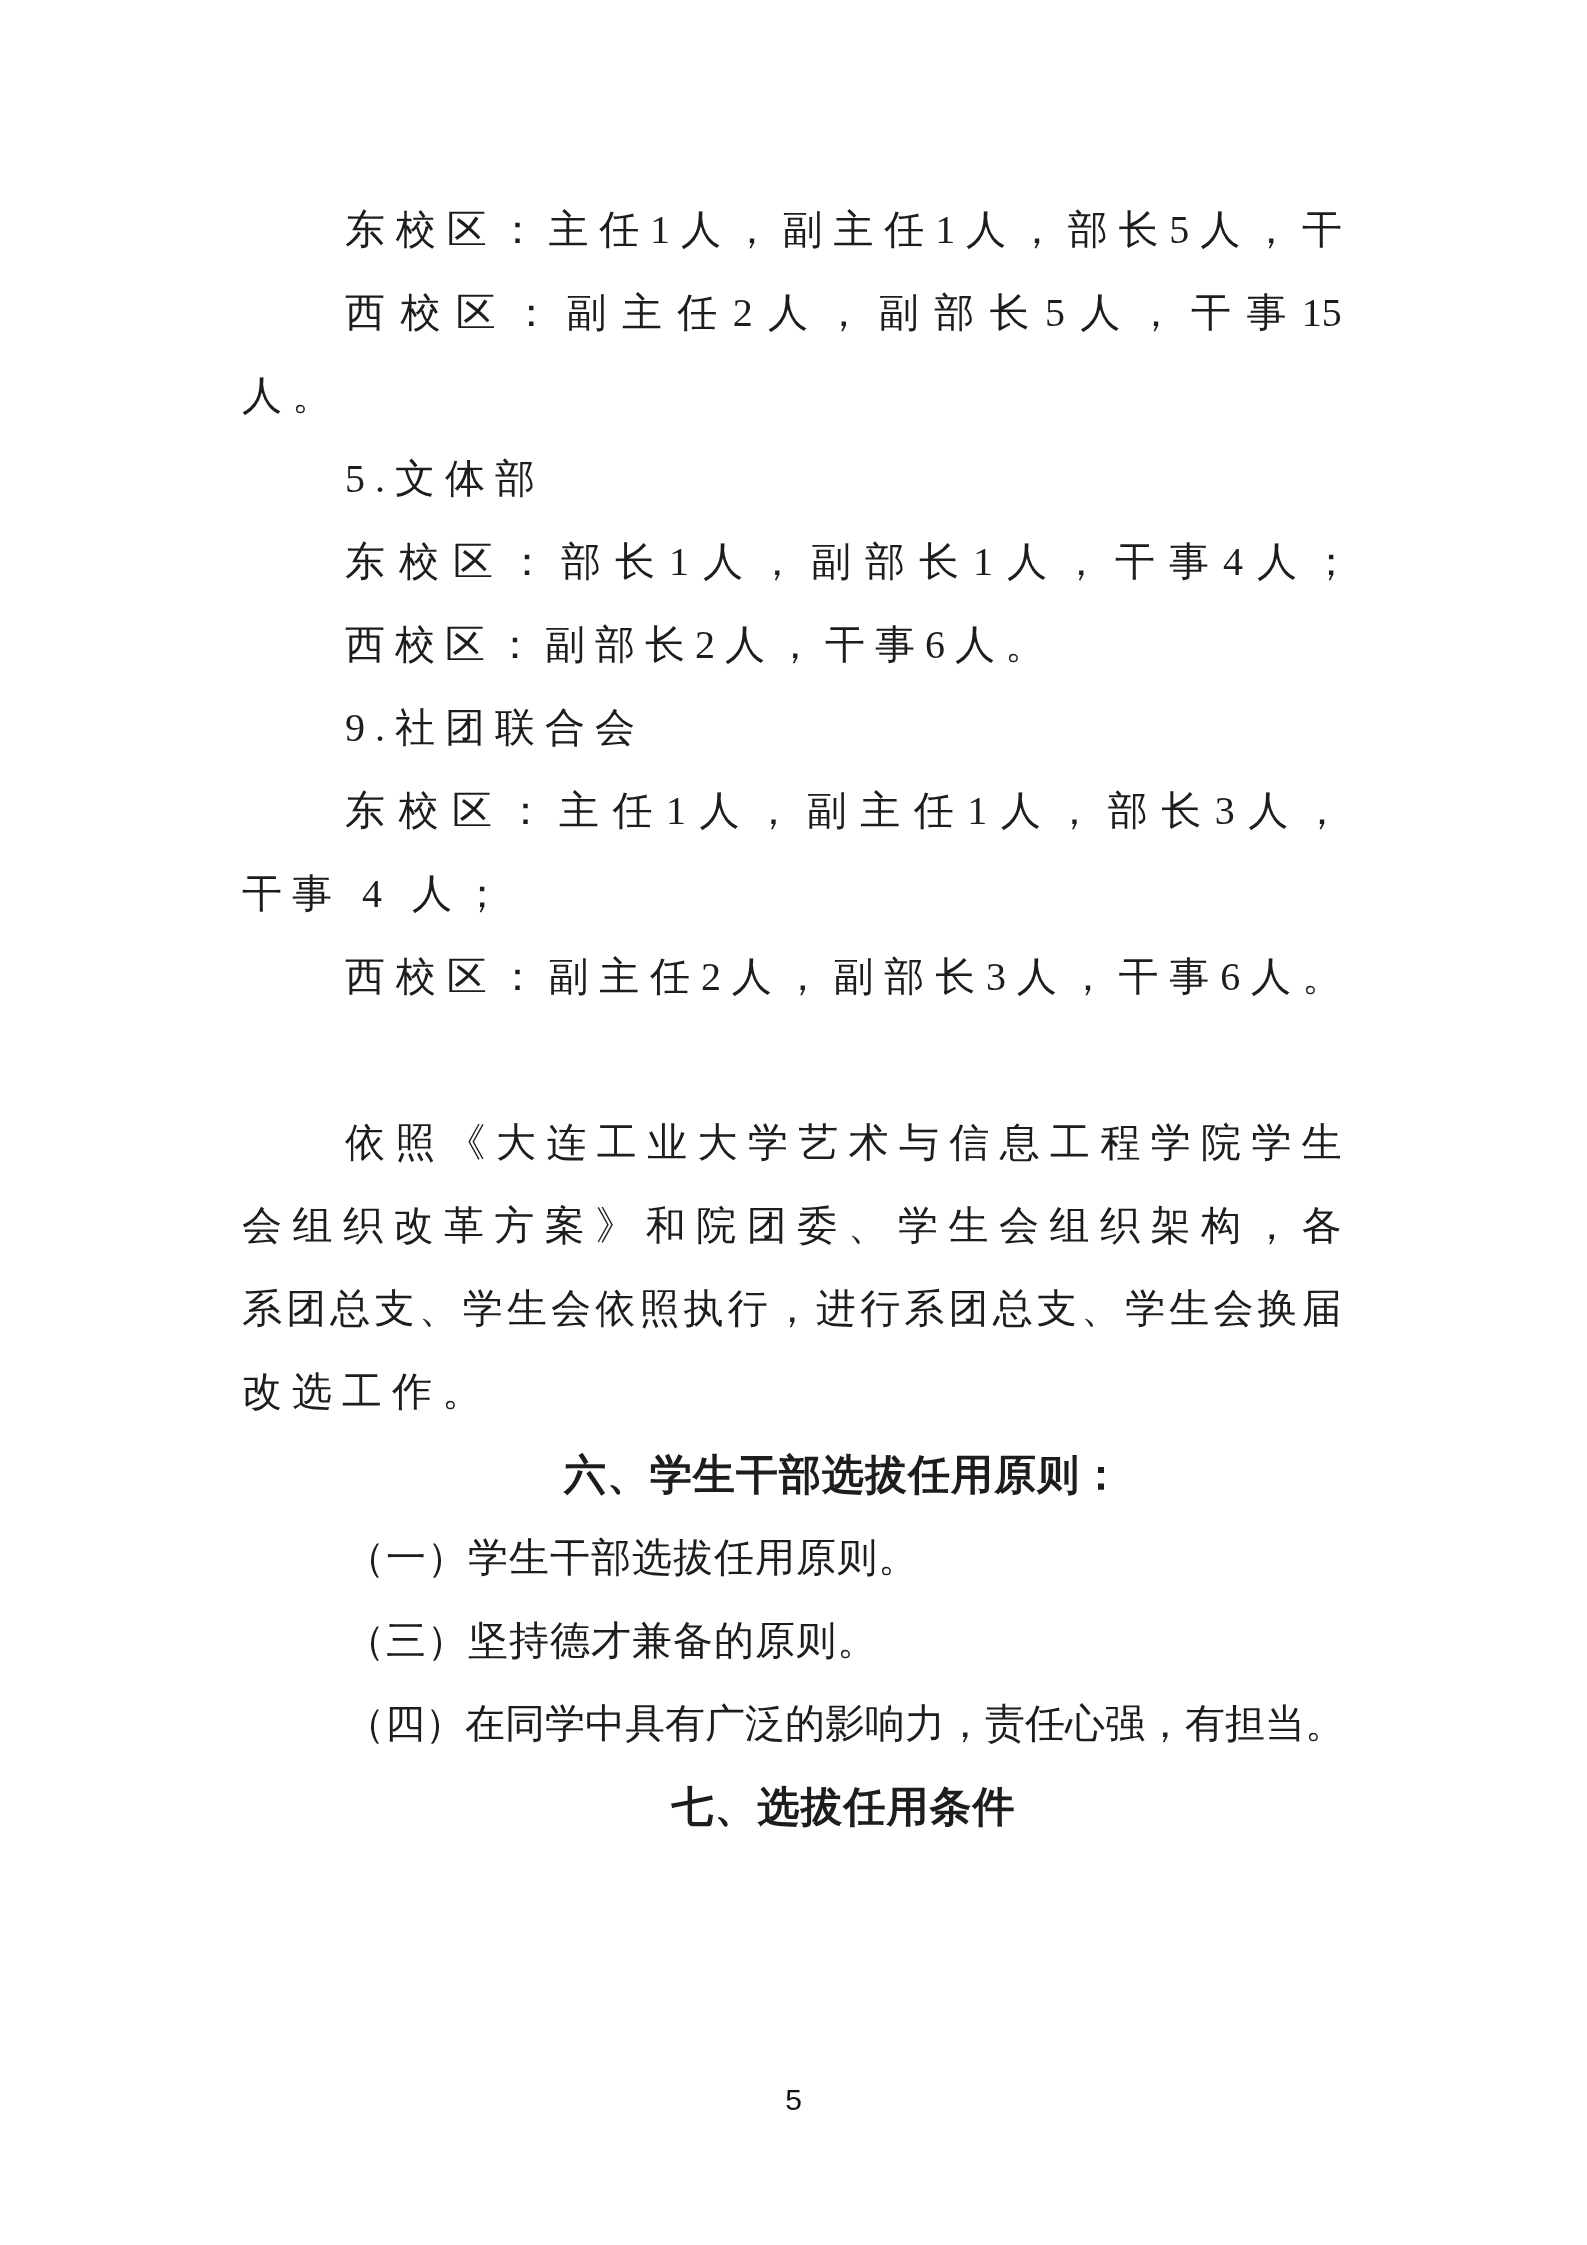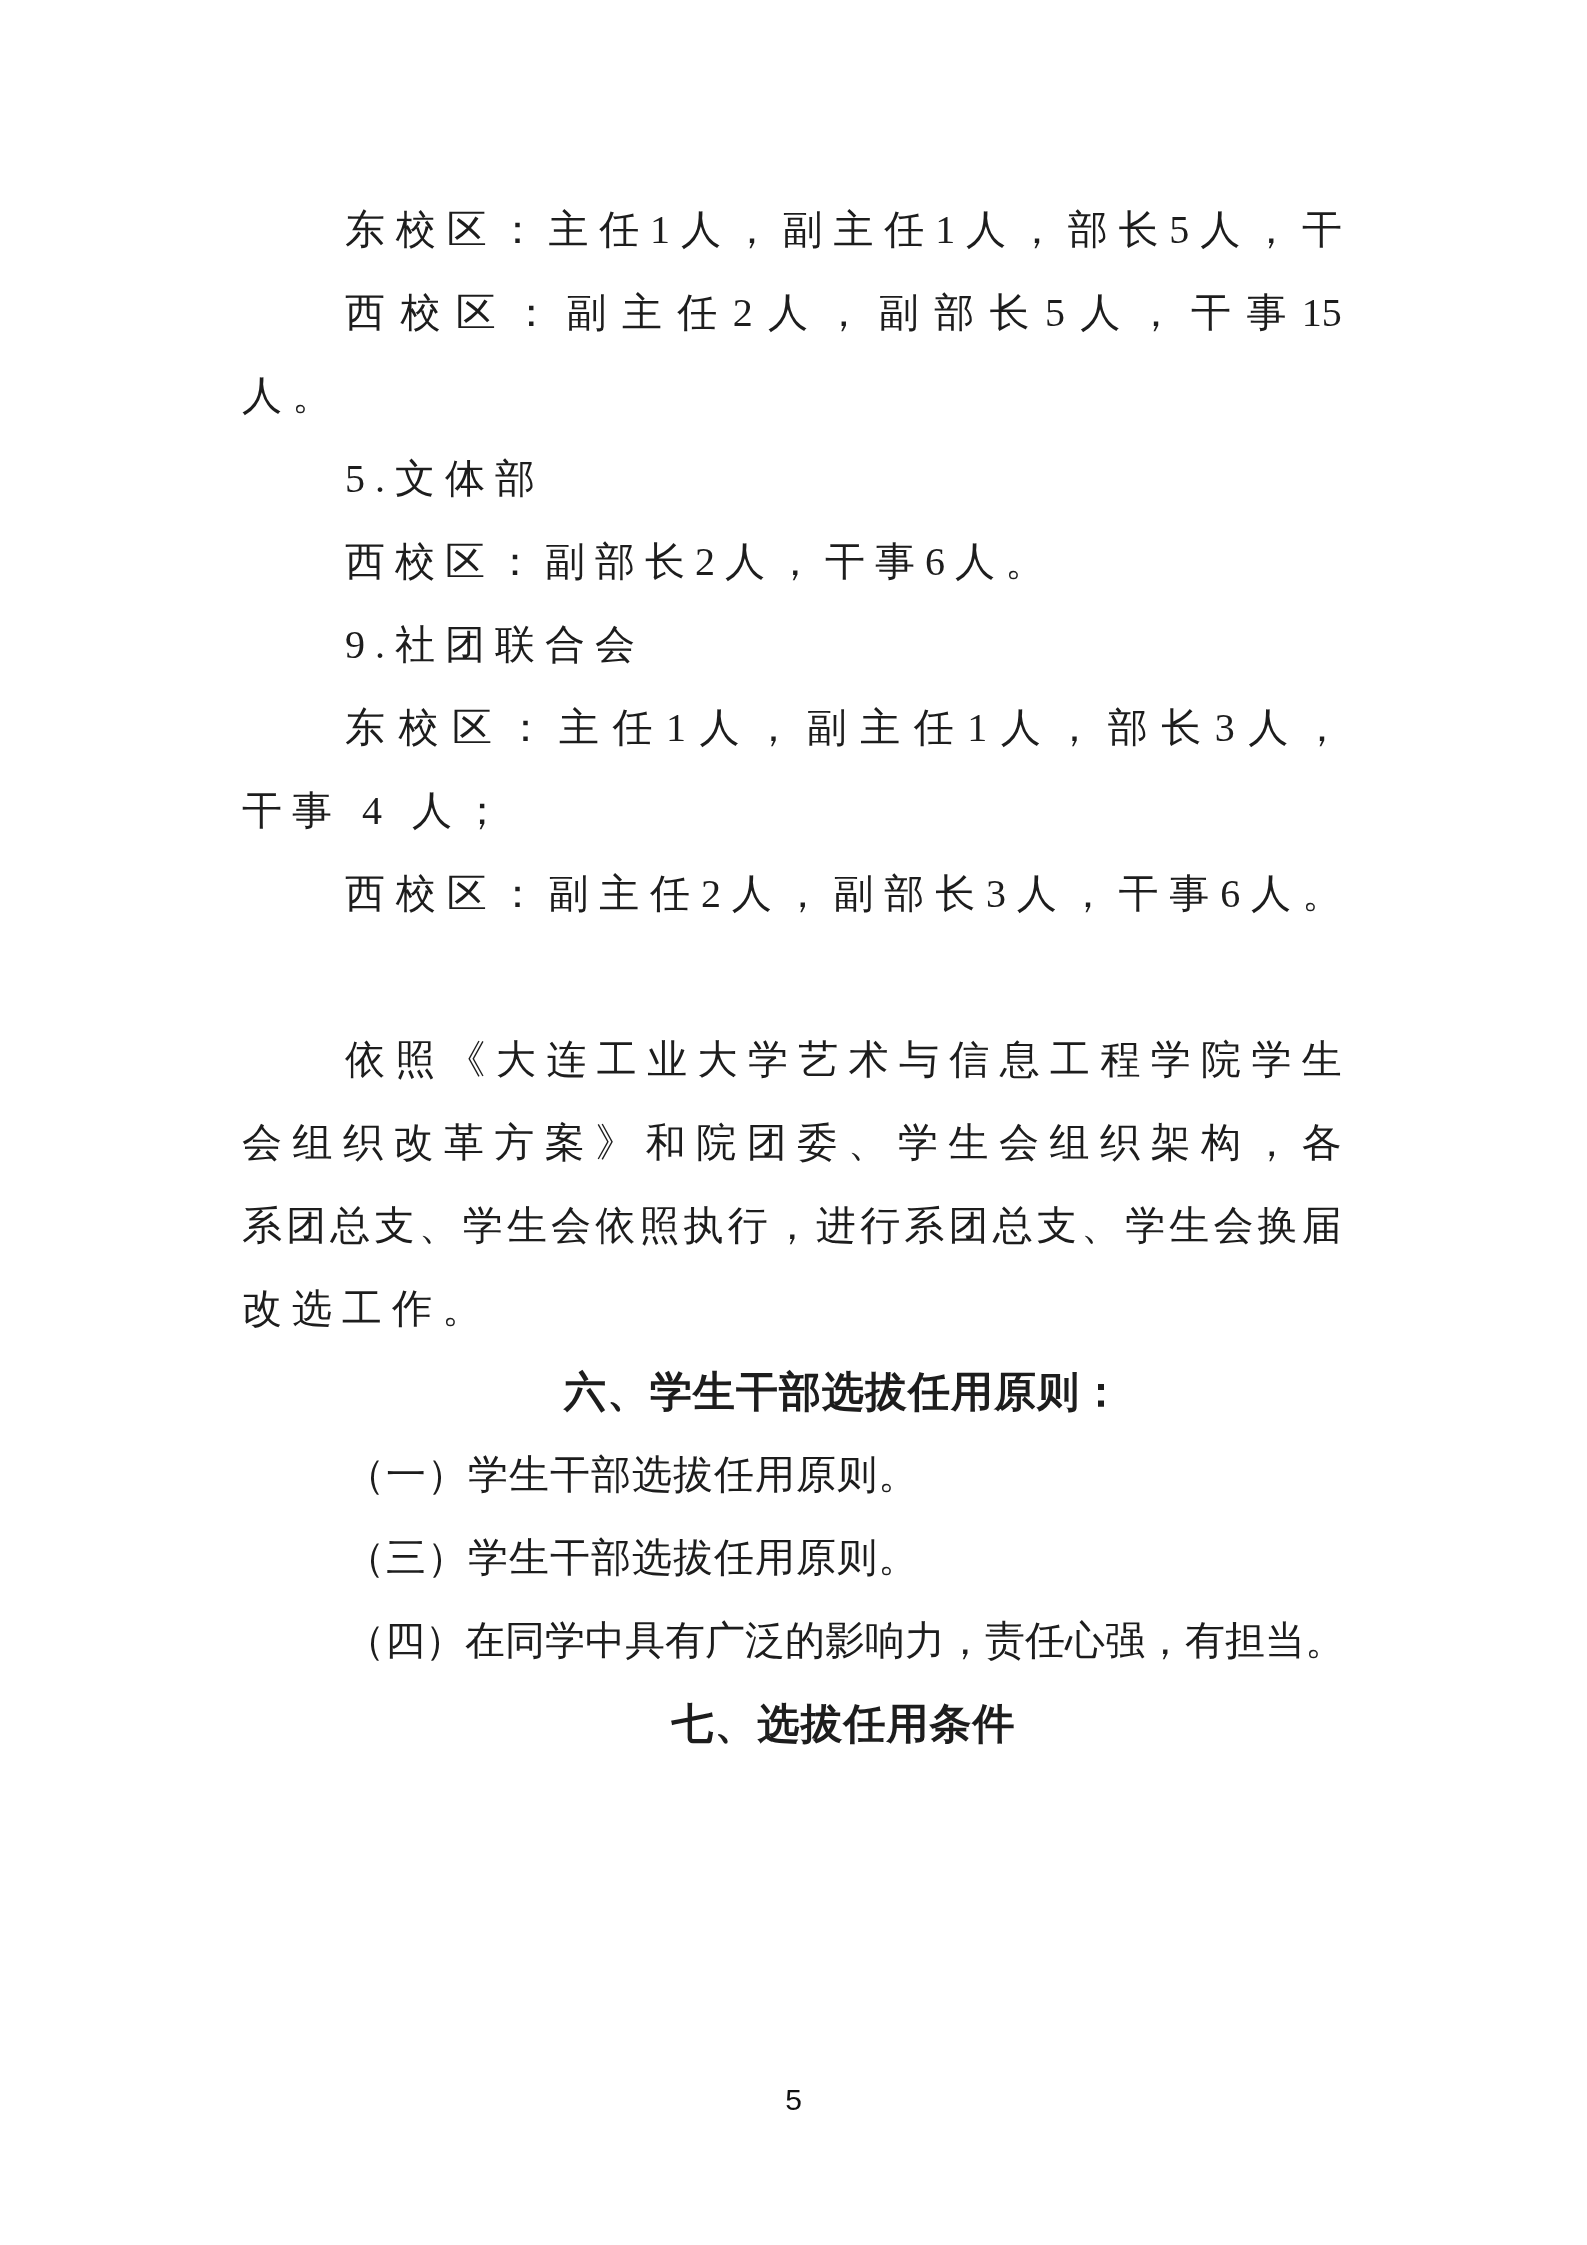--- a/index.html
+++ b/index.html
@@ -96,20 +96,21 @@
         <span>长</span>
         <span>5</span>
         <span>人</span>
         <span>，</span>
         <span>干</span>
         <span>事</span>
         <span>15</span>
       </div>
     <div class="line">人。</div>
     <div class="line indent">5.文体部</div>
+    <div class="line indent wide">东校区：部长1人，副部长1人，干事4人；</div>
     <div class="line indent">西校区：副部长2人，干事6人。</div>
     <div class="line indent">9.社团联合会</div>
     <div class="line indent stretch">
         <span>东</span>
         <span>校</span>
         <span>区</span>
         <span>：</span>
         <span>主</span>
         <span>任</span>
         <span>1</span>
@@ -221,21 +222,21 @@
         <span>、</span>
         <span>学</span>
         <span>生</span>
         <span>会</span>
         <span>换</span>
         <span>届</span>
       </div>
     <div class="line">改选工作。</div>
     <div class="line indent hbold">六、学生干部选拔任用原则：</div>
     <div class="line indent tight">（一）学生干部选拔任用原则。</div>
-    <div class="line indent tight">（三）学生干部选拔任用原则。</div>
+    <div class="line indent tight">（三）坚持德才兼备的原则。</div>
     <div class="line indent stretch">
         <span>（</span>
         <span>四</span>
         <span>）</span>
         <span>在</span>
         <span>同</span>
         <span>学</span>
         <span>中</span>
         <span>具</span>
         <span>有</span>

